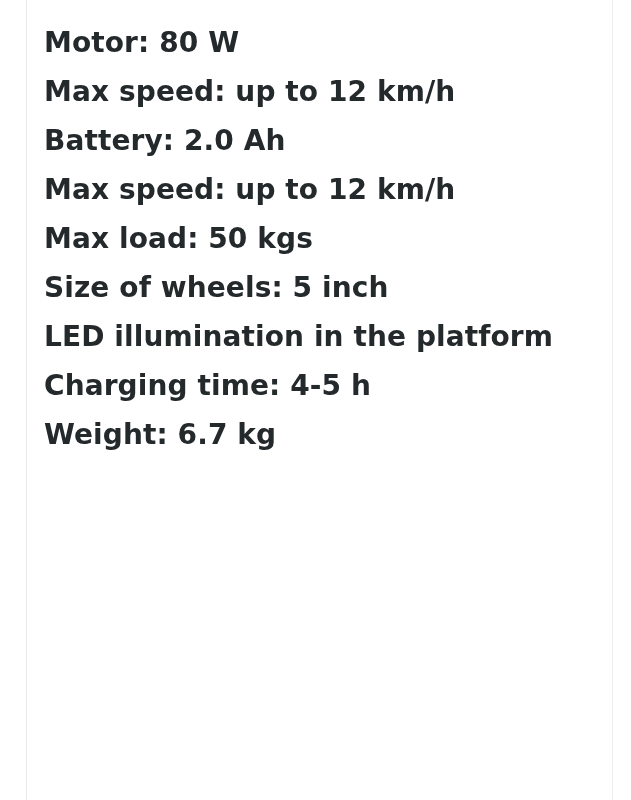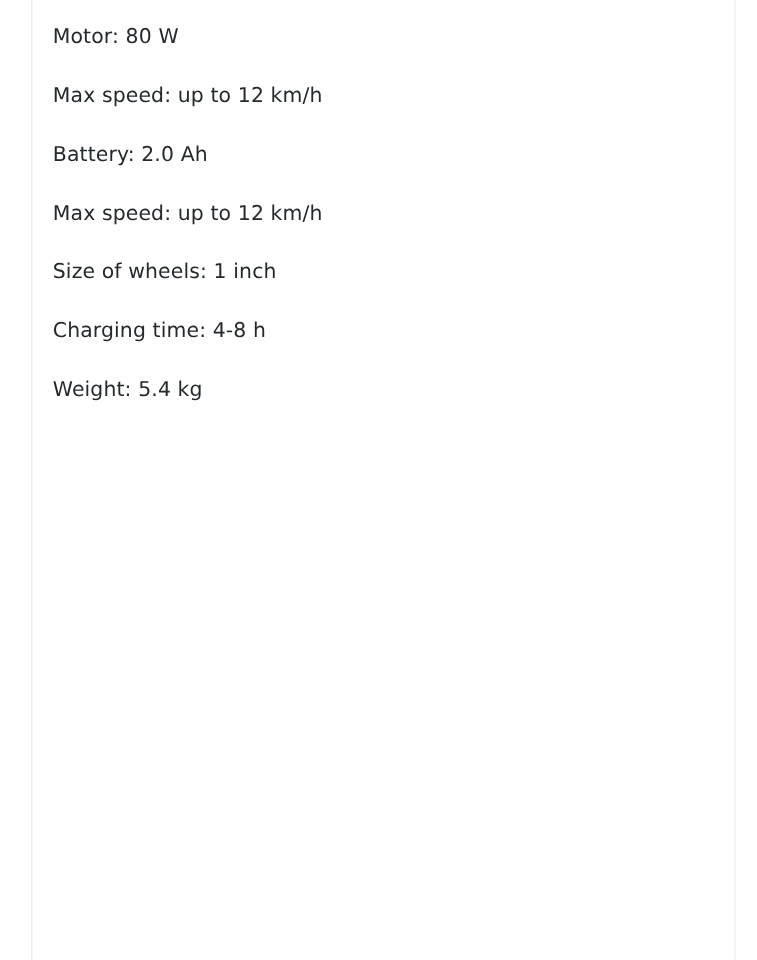--- a/index.html
+++ b/index.html
@@ -42,40 +42,42 @@
   .spec-list {
     position: absolute;
     left: 44px;
     top: 14px;
     width: 548px;
     margin: 0;
     padding: 0;
     list-style: none;
   }
   .spec-item {
-    font-size: 17px;
+    font-size: 28px;
     line-height: 32px;
     letter-spacing: 0.1px;
     color: #24292c;
-    margin: 1px 0 17px 0;
-    font-weight: 400;
+    margin: 13px 0 17px 0;
+    font-weight: 700;
   }
   .spec-item:last-child {
     margin-bottom: 0;
   }
 </style>
 </head>
 <body>
 
 <div class="page">
   <div class="edge-left"></div>
   <div class="edge-right"></div>
 
   <ul class="spec-list">
     <li class="spec-item">Motor: 80 W</li>
     <li class="spec-item">Max speed: up to 12 km/h</li>
     <li class="spec-item">Battery: 2.0 Ah</li>
     <li class="spec-item">Max speed: up to 12 km/h</li>
-    <li class="spec-item">Size of wheels: 1 inch</li>
-    <li class="spec-item">Charging time: 4-8 h</li>
-    <li class="spec-item">Weight: 5.4 kg</li>
+    <li class="spec-item">Max load: 50 kgs</li>
+    <li class="spec-item">Size of wheels: 5 inch</li>
+    <li class="spec-item">LED illumination in the platform</li>
+    <li class="spec-item">Charging time: 4-5 h</li>
+    <li class="spec-item">Weight: 6.7 kg</li>
   </ul>
 </div>
 
 </body></html>

